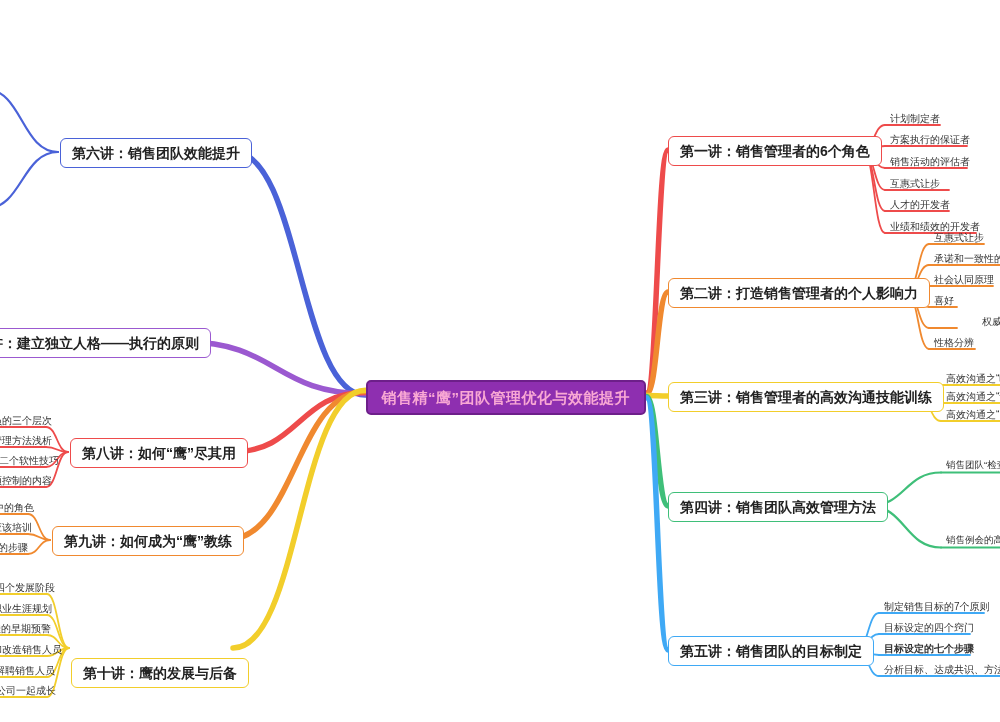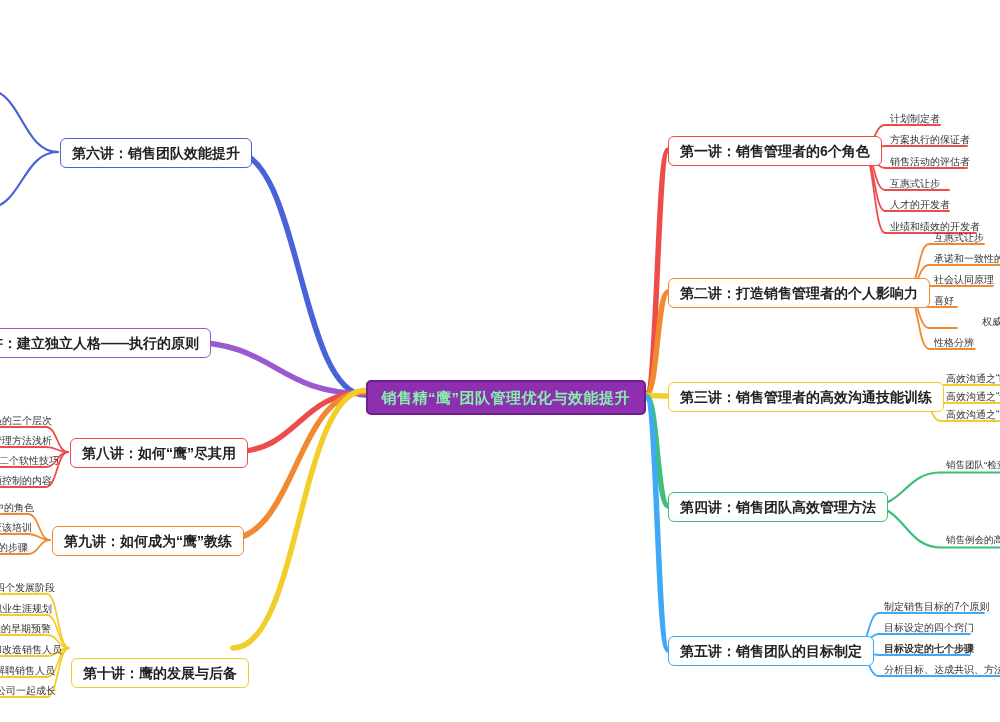--- a/index.html
+++ b/index.html
@@ -187,21 +187,21 @@
       <path d="M -44 635 L 47 635" stroke="#f2ce2b" stroke-width="1.8" fill="none" stroke-linecap="round"></path>
       <path d="M 69 648 C 58 648, 58 635, 47 635" fill="none" stroke="#f2ce2b" stroke-width="1.8" stroke-linecap="round"></path>
       <path d="M -143 656 L 47 656" stroke="#f2ce2b" stroke-width="1.8" fill="none" stroke-linecap="round"></path>
       <path d="M 69 648 C 58 648, 58 656, 47 656" fill="none" stroke="#f2ce2b" stroke-width="1.8" stroke-linecap="round"></path>
       <path d="M -80 677 L 47 677" stroke="#f2ce2b" stroke-width="1.8" fill="none" stroke-linecap="round"></path>
       <path d="M 69 648 C 58 648, 58 677, 47 677" fill="none" stroke="#f2ce2b" stroke-width="1.8" stroke-linecap="round"></path>
       <path d="M -89 697 L 47 697" stroke="#f2ce2b" stroke-width="1.8" fill="none" stroke-linecap="round"></path>
       <path d="M 69 648 C 58 648, 58 697, 47 697" fill="none" stroke="#f2ce2b" stroke-width="1.8" stroke-linecap="round"></path>
     </svg>
   <div id="nodes">
-      <div class="node root" style="background: rgb(142, 47, 176); color: #86efac; visibility: visible; left: 365.5px; top: 379.5px;">销售精“鹰”团队管理优化与效能提升</div>
+      <div class="node root" style="background: rgb(142, 47, 176); color: #f9a8d4; visibility: visible; left: 365.5px; top: 379.5px;">销售精“鹰”团队管理优化与效能提升</div>
       <div class="node topic" style="border-color: rgb(238, 75, 75); visibility: visible; left: 668px; top: 136px;">第一讲：销售管理者的6个角色</div>
       <div class="node leaf" style="visibility: visible; left: 887px; top: 112px;">计划制定者</div>
       <div class="node leaf" style="visibility: visible; left: 887px; top: 133px;">方案执行的保证者</div>
       <div class="node leaf" style="visibility: visible; left: 887px; top: 155px;">销售活动的评估者</div>
       <div class="node leaf" style="visibility: visible; left: 887px; top: 177px;">互惠式让步</div>
       <div class="node leaf" style="visibility: visible; left: 887px; top: 198px;">人才的开发者</div>
       <div class="node leaf" style="visibility: visible; left: 887px; top: 220px; text-align: center;">业绩和绩效的开发者</div>
       <div class="node topic" style="border-color: rgb(240, 137, 47); visibility: visible; left: 668px; top: 278px;">第二讲：打造销售管理者的个人影响力</div>
       <div class="node leaf" style="visibility: visible; left: 931px; top: 231px;">互惠式让步</div>
       <div class="node leaf" style="visibility: visible; left: 931px; top: 252px;">承诺和一致性的惯性催眠</div>

